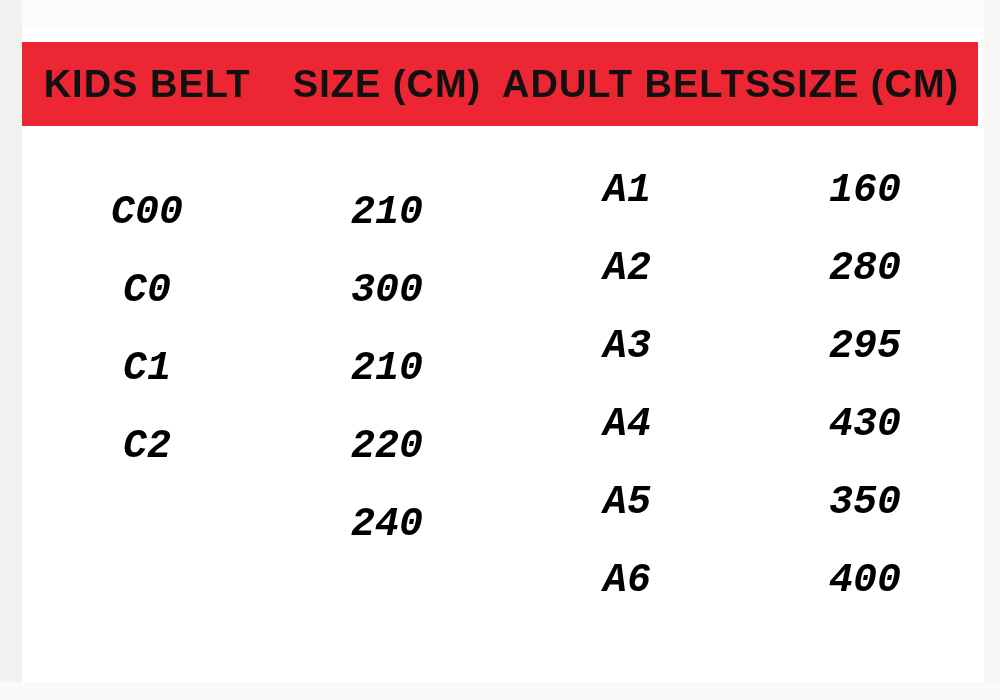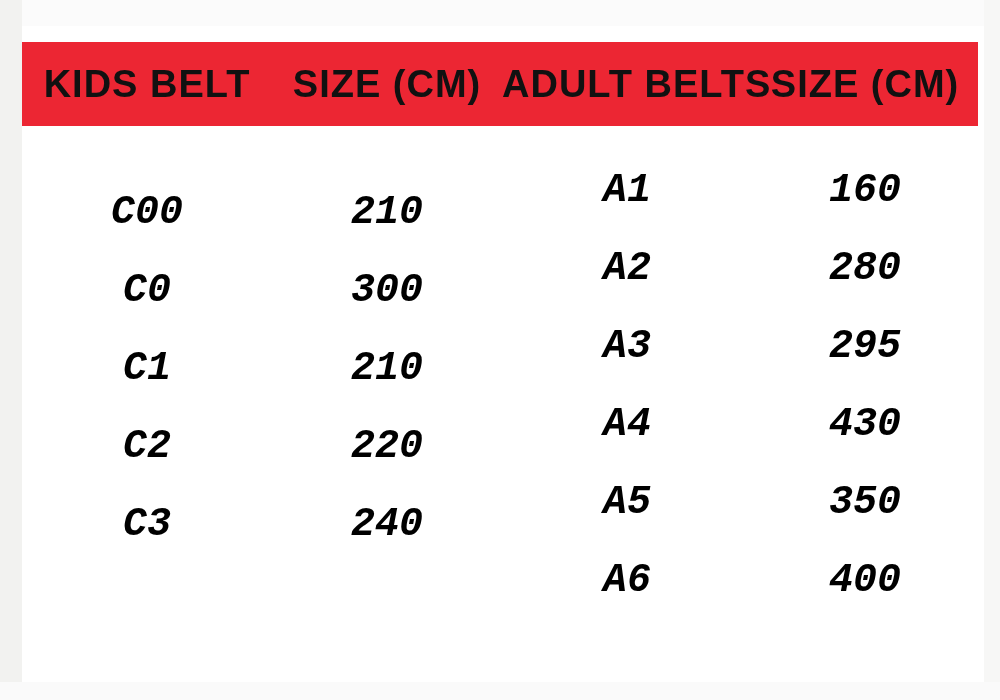--- a/index.html
+++ b/index.html
@@ -129,21 +129,20 @@
     <div class="hcell c4">SIZE (CM)</div>
   </div>
 
   <div class="body-area">
 
     <div class="col c1 kids-offset">
       <div class="cell">C00</div>
       <div class="cell">C0</div>
       <div class="cell">C1</div>
       <div class="cell">C2</div>
-      <div class="cell">C3</div>
     </div>
 
     <div class="col c2 kids-offset">
       <div class="cell">210</div>
       <div class="cell">300</div>
       <div class="cell">210</div>
       <div class="cell">220</div>
       <div class="cell">240</div>
     </div>
 

